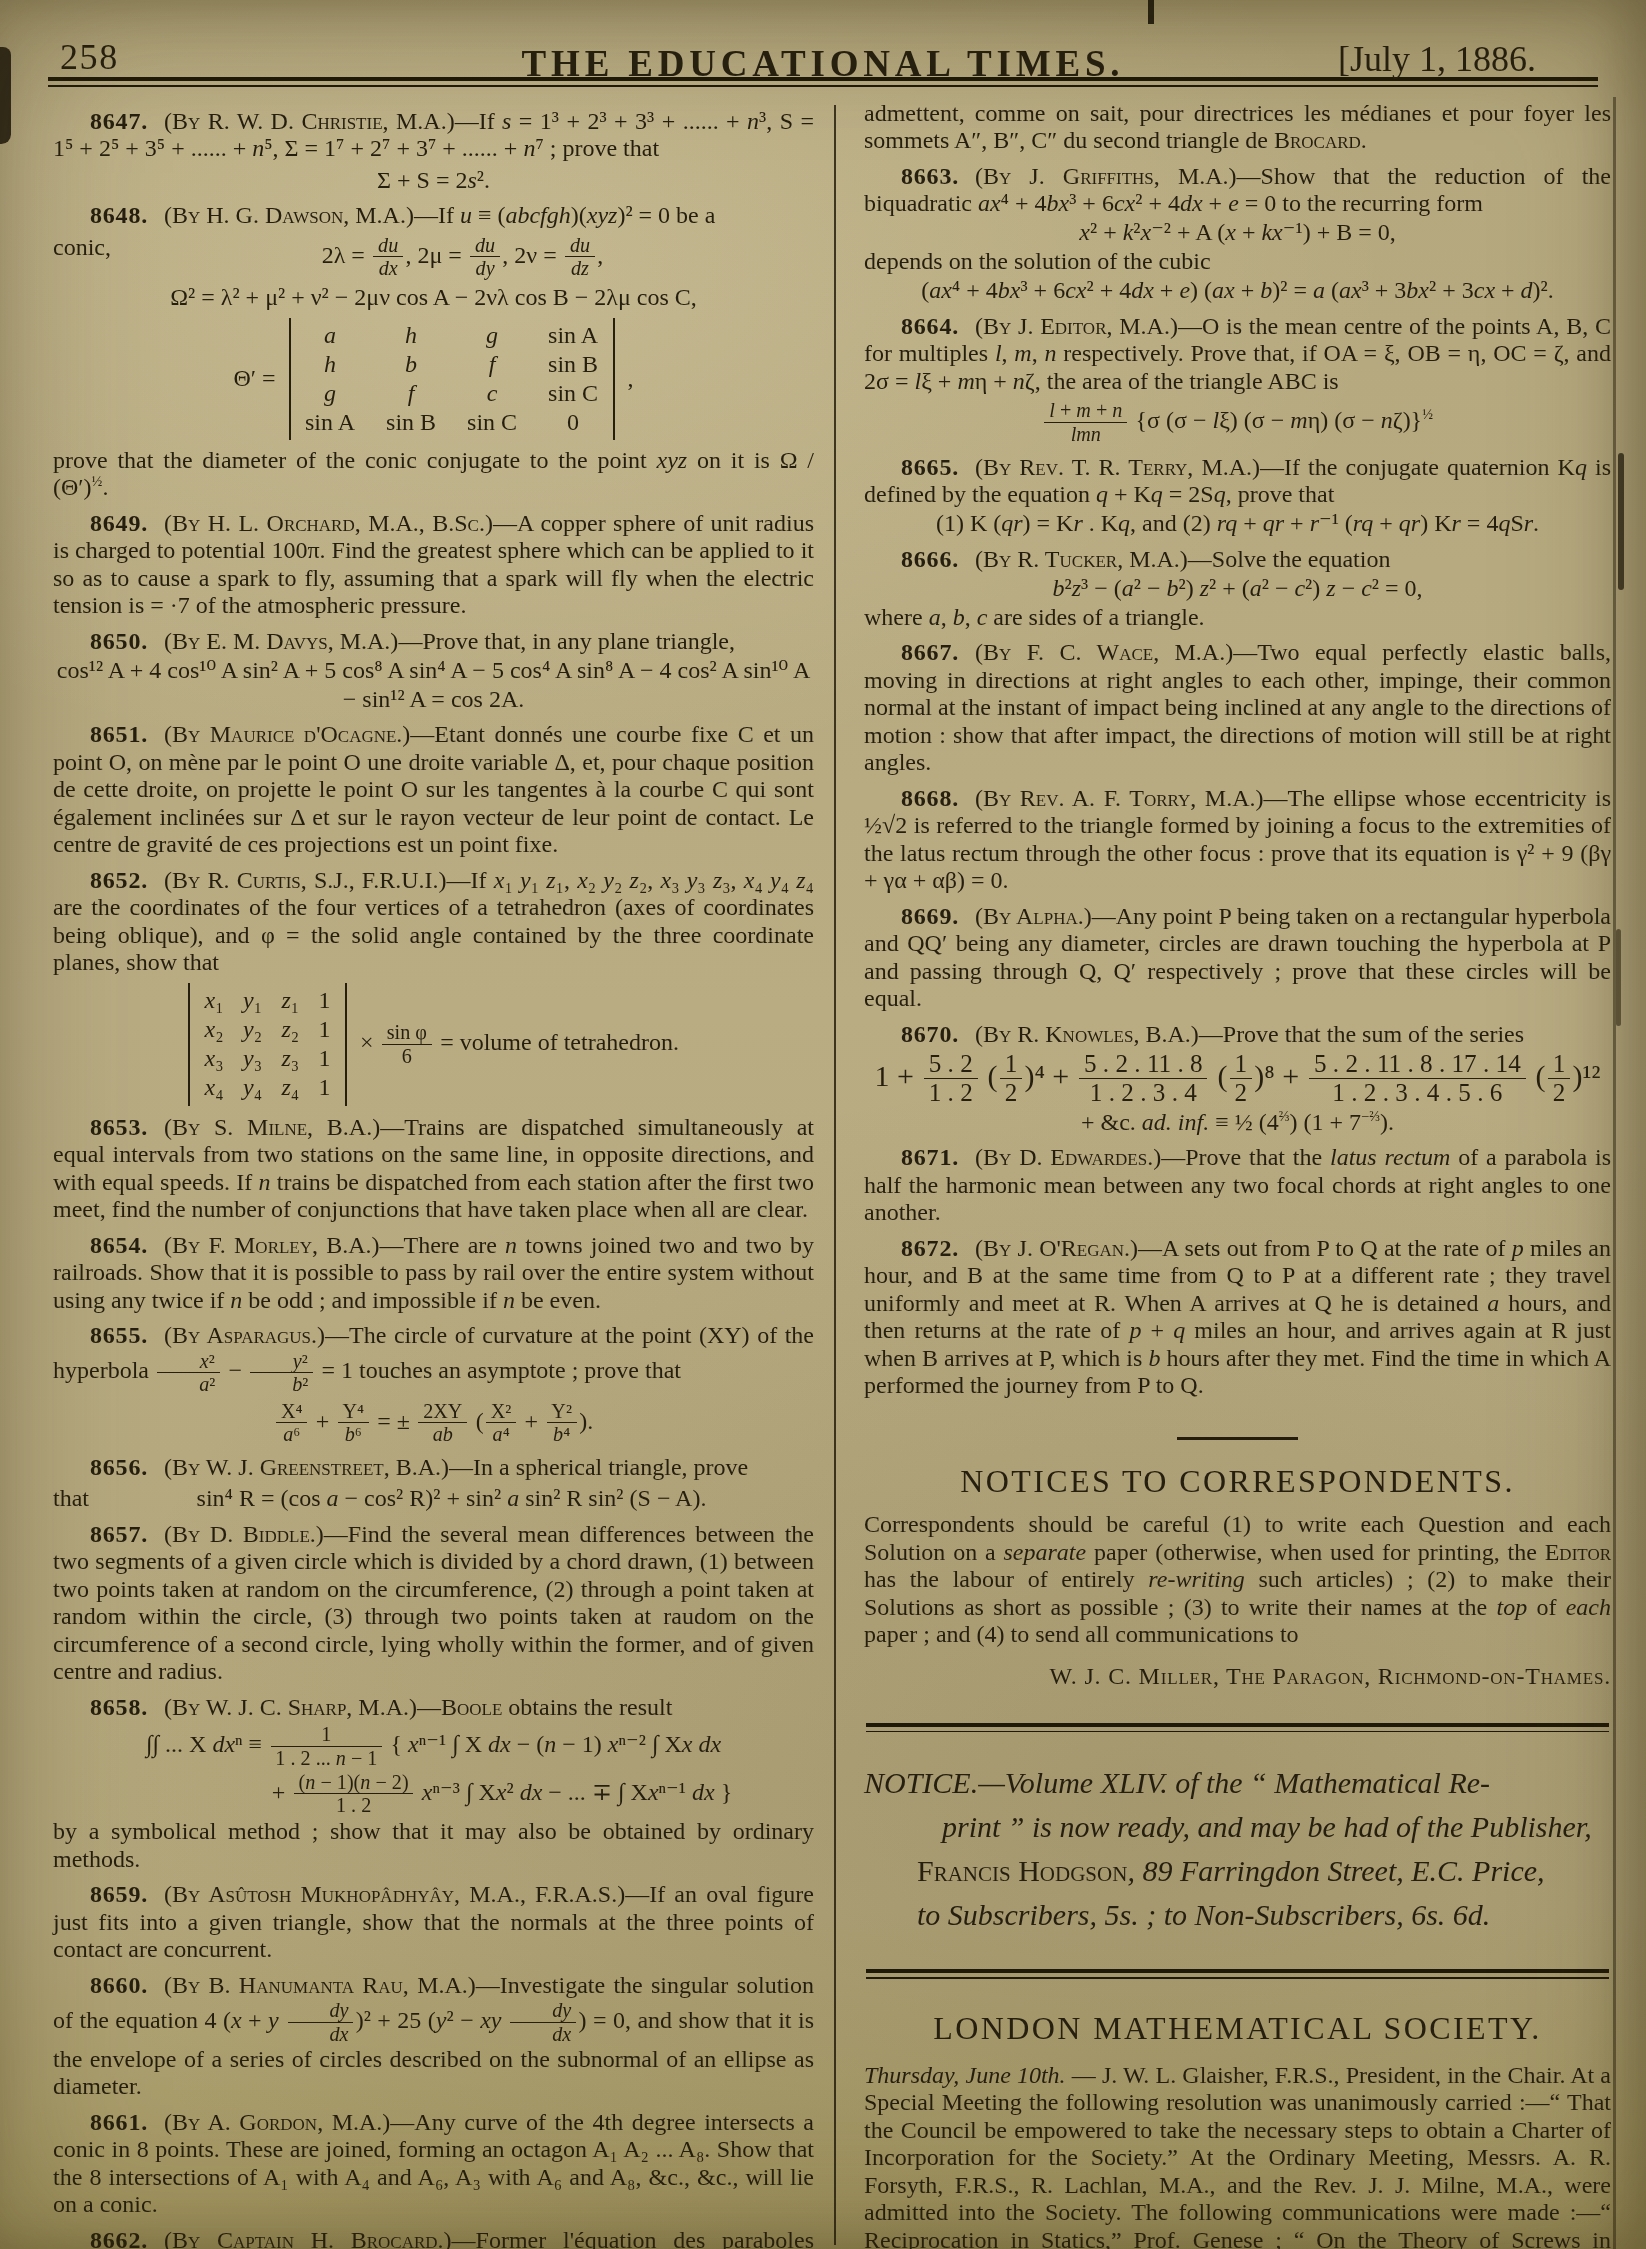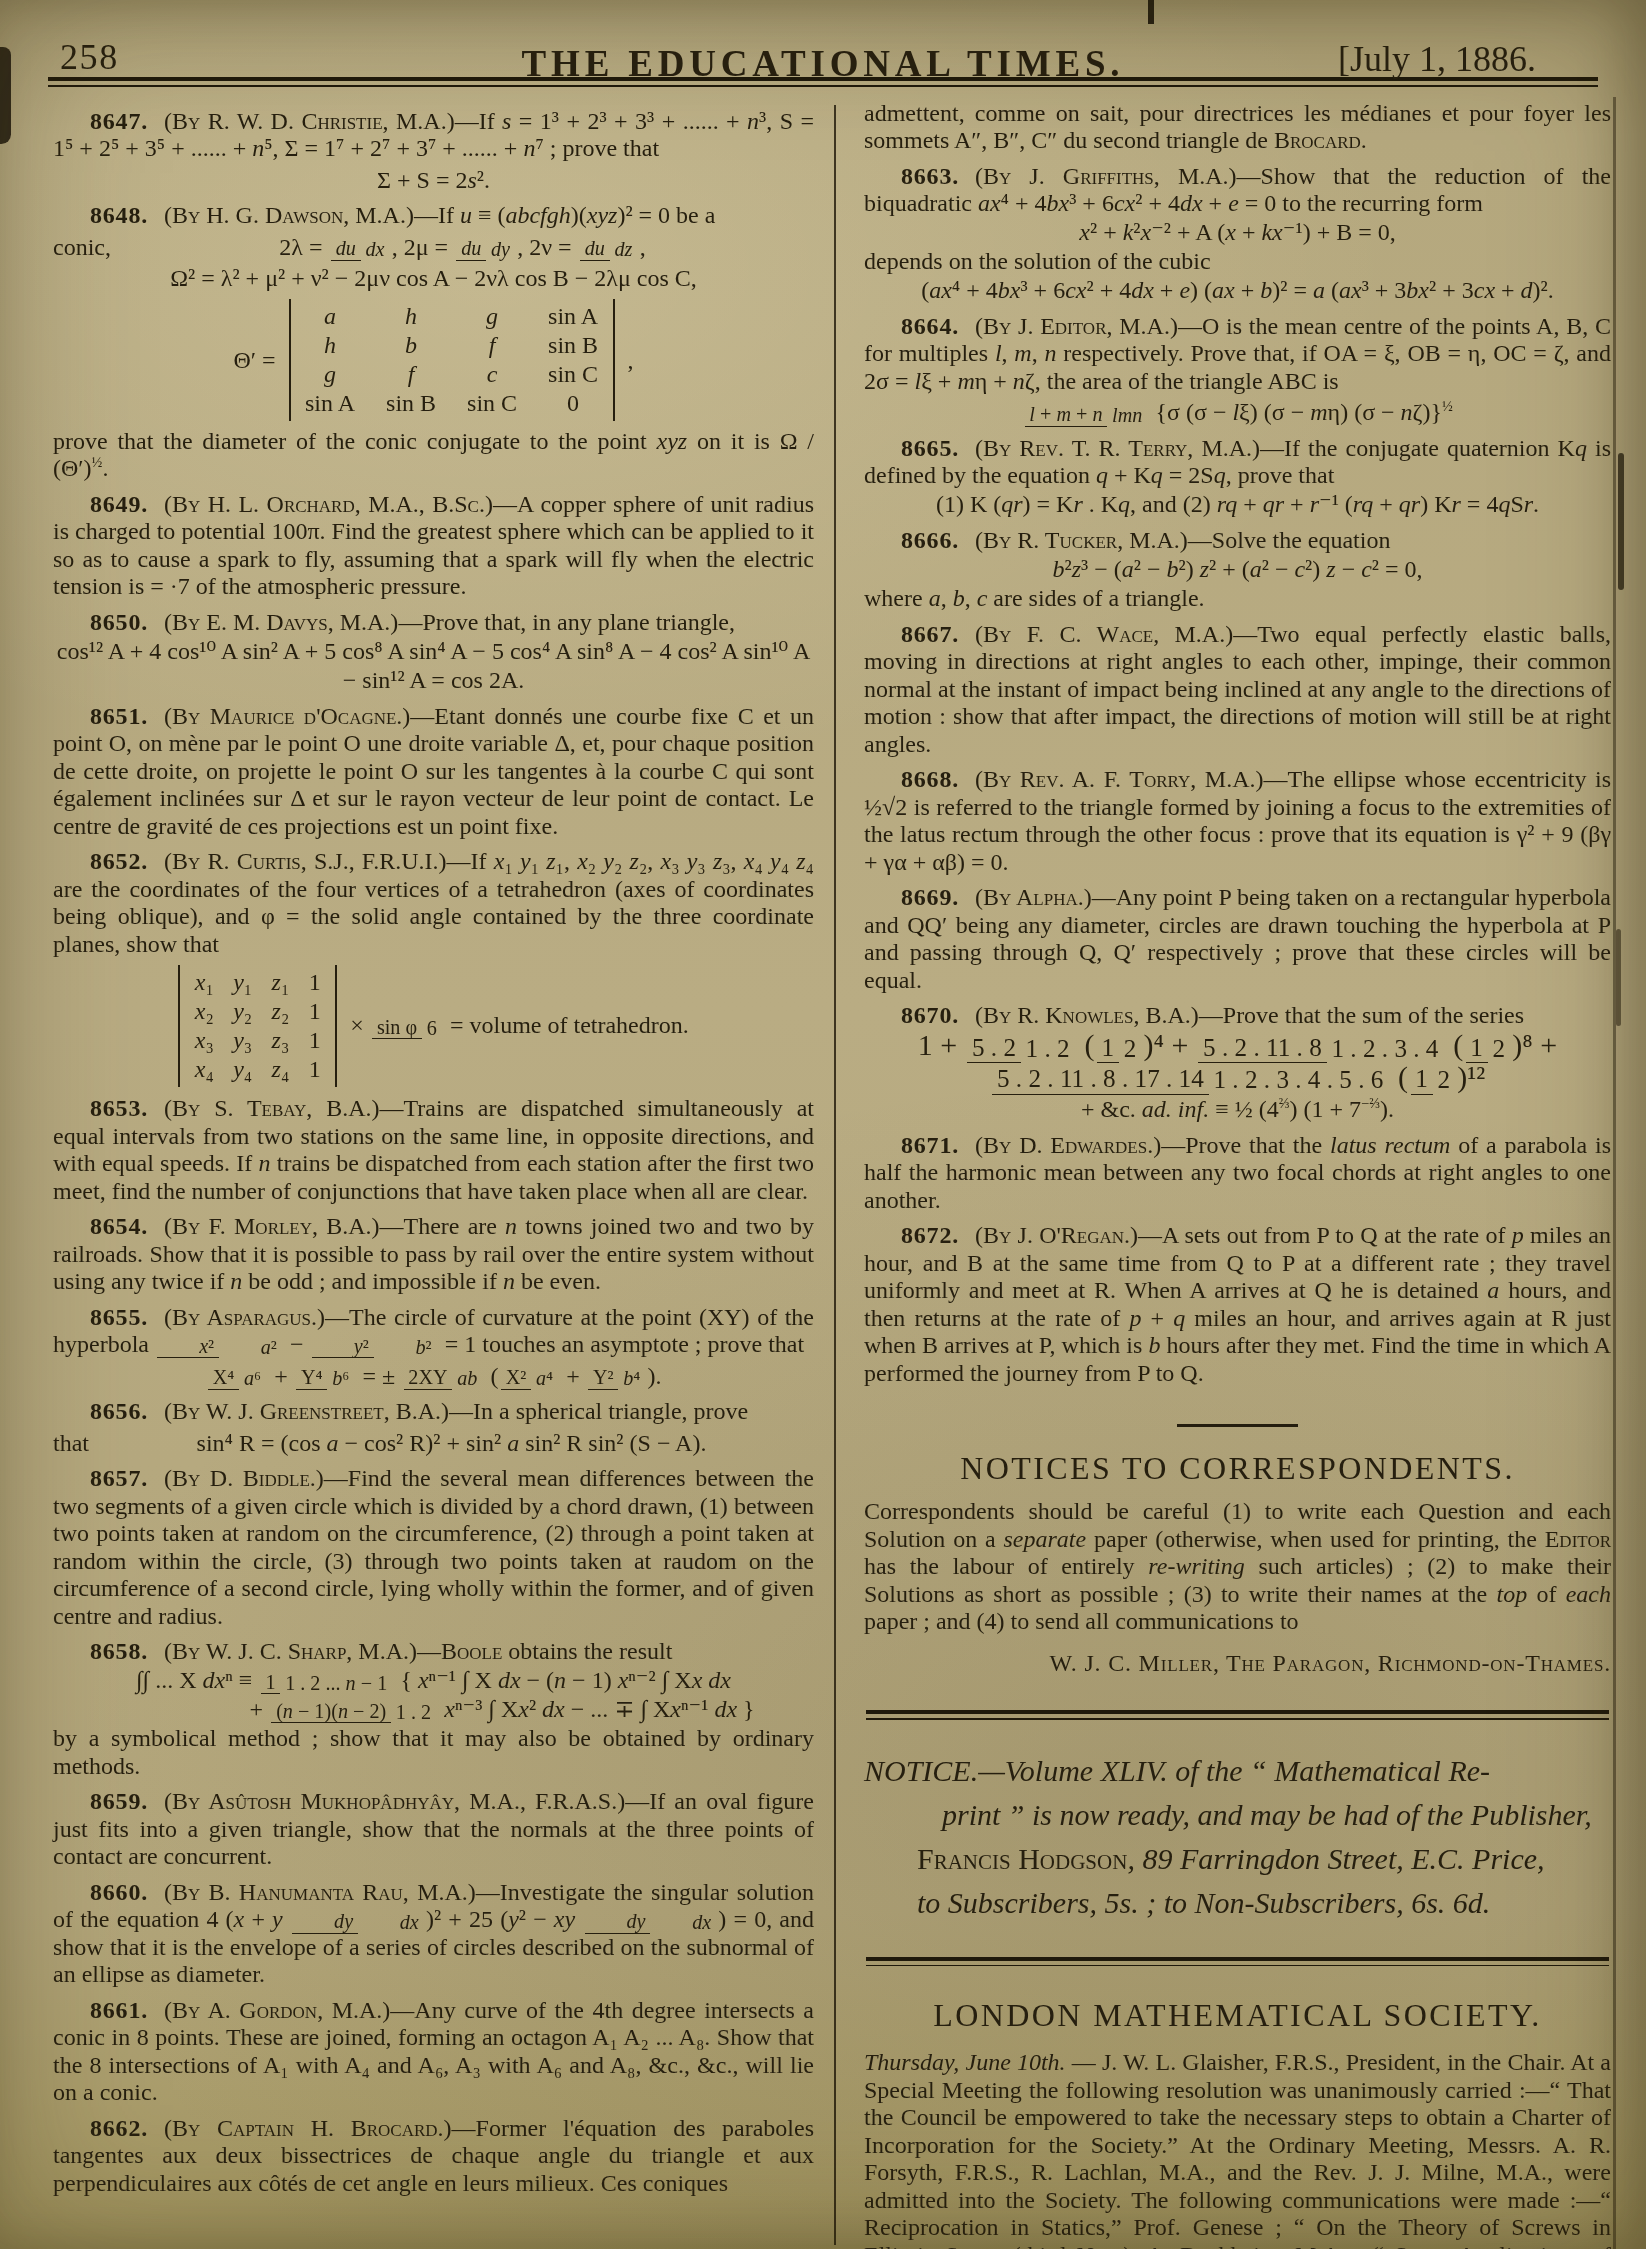--- a/index.html
+++ b/index.html
@@ -41,21 +41,21 @@
   .num{font-weight:bold;letter-spacing:0.8px;margin-right:16px;}
   .by{font-variant:small-caps;}
   .disp{text-align:center;text-indent:0;margin:4px 0;}
   .disp.tight{margin:1.6px 0;}
   .disp.shift{padding-left:137px;}
   .disp.smaller{font-size:30px;}
   .split{display:flex;margin:4px 0;}
   .split .lead{flex:none;}
   .split .mid{flex:1;text-align:center;}
   
-  .fr{display:inline-flex;flex-direction:row;vertical-align:middle;font-size:.84em;line-height:1.12;text-align:center;margin:0 2.4px;align-items:flex-end;}
+  .fr{display:inline-flex;flex-direction:column;vertical-align:middle;font-size:.84em;line-height:1.12;text-align:center;margin:0 2.4px;}
   .fr .nu{display:block;border-bottom:1.6px solid #261f0f;padding:0 4.8px;}
   .fr .de{display:block;padding:0 4.8px;}
   sup{font-size:.6em;line-height:0;}
   .sc{font-variant:small-caps;font-style:normal;}
   .mrow{display:flex;justify-content:center;align-items:center;gap:13px;margin:6.5px 0;text-indent:0;}
   .det{display:inline-grid;grid-template-columns:repeat(4,auto);column-gap:31px;row-gap:0;
        border-left:2.4px solid #261f0f;border-right:2.4px solid #261f0f;padding:3.2px 14.5px;text-align:center;line-height:29px;}
   .det.small{column-gap:19.4px;}
   
   .shortrule{width:121px;height:3.2px;background:#241d0e;margin:37px auto 27.5px;}
@@ -179,21 +179,21 @@
             <span class="m"><i>z</i>₄</span>
             <span class="m">1</span>
         </span>
         <span class="m">× <span class="fr">
               <span class="nu">sin φ</span>
               <span class="de">6</span>
             </span> = volume of tetrahedron.</span>
       </div>
 
       <p class="prob">
-        <b class="num">8653.</b><span class="by">(By S. Tebay, B.A.)</span><span class="m">—Trains are dispatched simultaneously at equal intervals from two stations on the same line, in opposite directions, and with equal speeds.  If <i>n</i> trains be dispatched from each station after the first two meet, find the number of conjunctions that have taken place when all are clear.</span>
+        <b class="num">8653.</b><span class="by">(By S. Milne, B.A.)</span><span class="m">—Trains are dispatched simultaneously at equal intervals from two stations on the same line, in opposite directions, and with equal speeds.  If <i>n</i> trains be dispatched from each station after the first two meet, find the number of conjunctions that have taken place when all are clear.</span>
       </p>
 
       <p class="prob">
         <b class="num">8654.</b><span class="by">(By F. Morley, B.A.)</span><span class="m">—There are <i>n</i> towns joined two and two by railroads.  Show that it is possible to pass by rail over the entire system without using any twice if <i>n</i> be odd ; and impossible if <i>n</i> be even.</span>
       </p>
 
       <p class="prob">
         <b class="num">8655.</b><span class="by">(By Asparagus.)</span><span class="m">—The circle of curvature at the point (XY) of the hyperbola  <span class="fr">
               <span class="nu"><i>x</i>²</span>
               <span class="de"><i>a</i>²</span>

